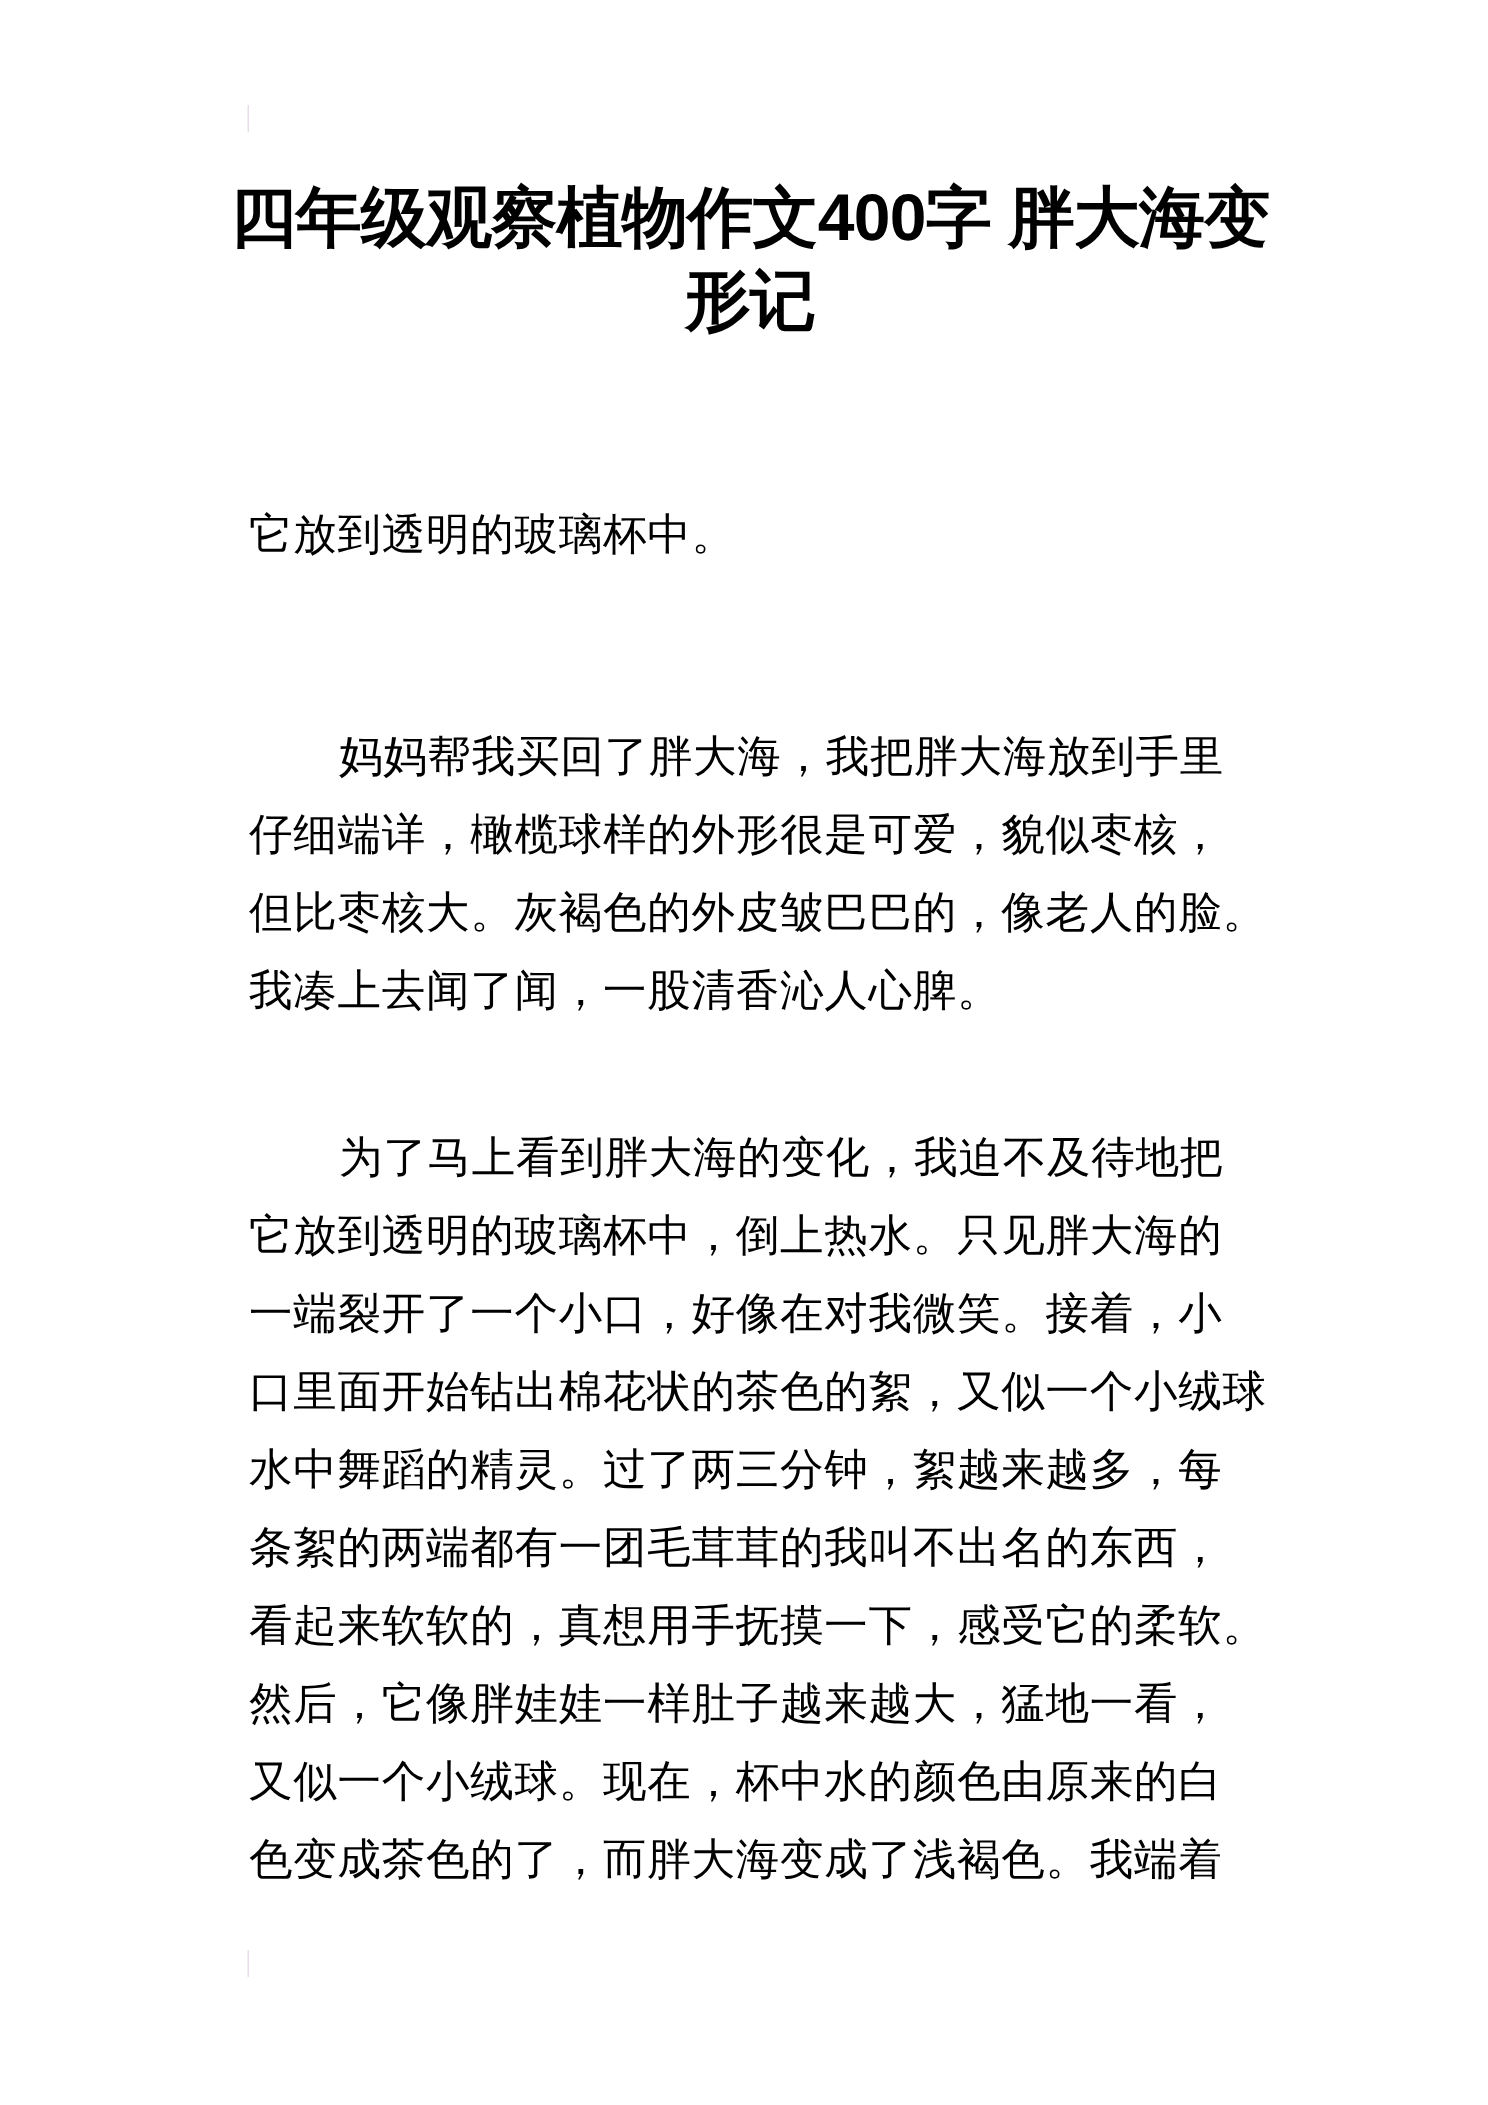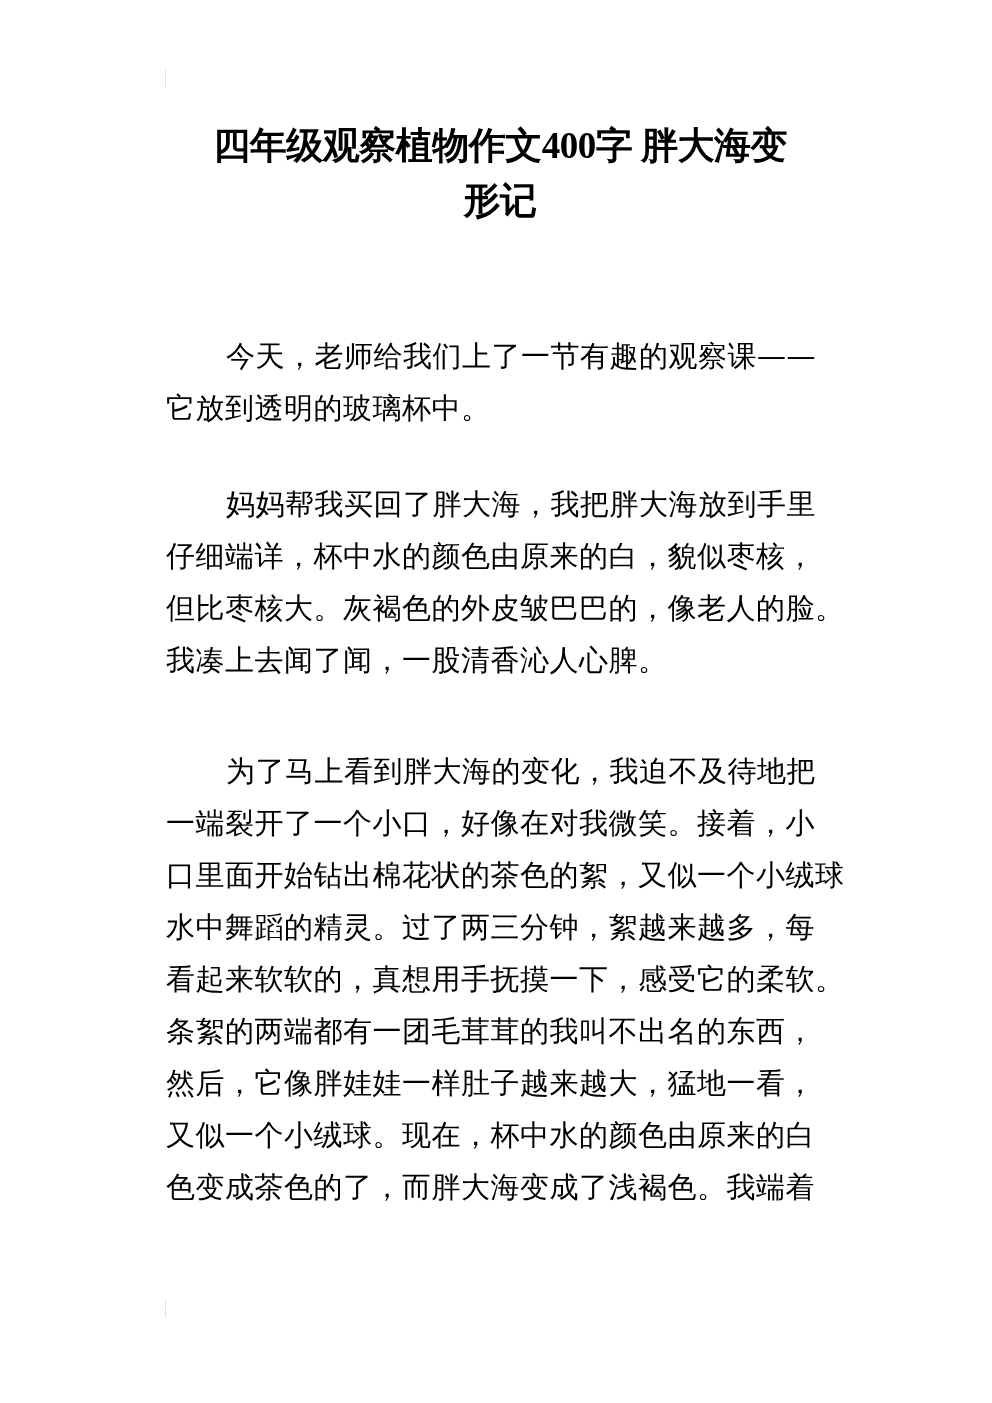--- a/index.html
+++ b/index.html
@@ -24,23 +24,23 @@
     }
     .corner-top { top: 70px; }
     .corner-bottom { top: 1300px; }
 
     .title {
       position: absolute;
       top: 118px;
       left: 150px;
       width: 700px;
       text-align: center;
-      font-family: Liberation Serif, serif;
+      font-family: Liberation Sans, sans-serif;
       font-weight: bold;
-      font-size: 37px;
+      font-size: 44px;
       line-height: 55px;
       letter-spacing: -0.5px;
     }
     .body-text {
       position: absolute;
       left: 166px;
       width: 676px;
       font-size: 29px;
       line-height: 52px;
       letter-spacing: 0.5px;
@@ -64,39 +64,39 @@
 <div class="corner-mark corner-top"></div>
 <div class="corner-mark corner-bottom"></div>
 
 <h1 class="title" style="margin:0;">
   <span class="line">四年级观察植物作文400字 胖大海变</span>
   <span class="line">形记</span>
 </h1>
 
 <div class="body-text p1">
   <p class="para">
-    <span class="line indent">今天，老师给我们上了一节有趣的观察课——</span>
     <span class="line">它放到透明的玻璃杯中。</span>
   </p>
 </div>
 
 <div class="body-text p2">
   <p class="para">
     <span class="line indent">妈妈帮我买回了胖大海，我把胖大海放到手里</span>
-    <span class="line">仔细端详，杯中水的颜色由原来的白，貌似枣核，</span>
+    <span class="line">仔细端详，橄榄球样的外形很是可爱，貌似枣核，</span>
     <span class="line">但比枣核大。灰褐色的外皮皱巴巴的，像老人的脸。</span>
     <span class="line">我凑上去闻了闻，一股清香沁人心脾。</span>
   </p>
 </div>
 
 <div class="body-text p3">
   <p class="para">
     <span class="line indent">为了马上看到胖大海的变化，我迫不及待地把</span>
+    <span class="line">它放到透明的玻璃杯中，倒上热水。只见胖大海的</span>
     <span class="line">一端裂开了一个小口，好像在对我微笑。接着，小</span>
     <span class="line">口里面开始钻出棉花状的茶色的絮，又似一个小绒球</span>
     <span class="line">水中舞蹈的精灵。过了两三分钟，絮越来越多，每</span>
+    <span class="line">条絮的两端都有一团毛茸茸的我叫不出名的东西，</span>
     <span class="line">看起来软软的，真想用手抚摸一下，感受它的柔软。</span>
-    <span class="line">条絮的两端都有一团毛茸茸的我叫不出名的东西，</span>
     <span class="line">然后，它像胖娃娃一样肚子越来越大，猛地一看，</span>
     <span class="line">又似一个小绒球。现在，杯中水的颜色由原来的白</span>
     <span class="line">色变成茶色的了，而胖大海变成了浅褐色。我端着</span>
   </p>
 </div>
 
 </body></html>

